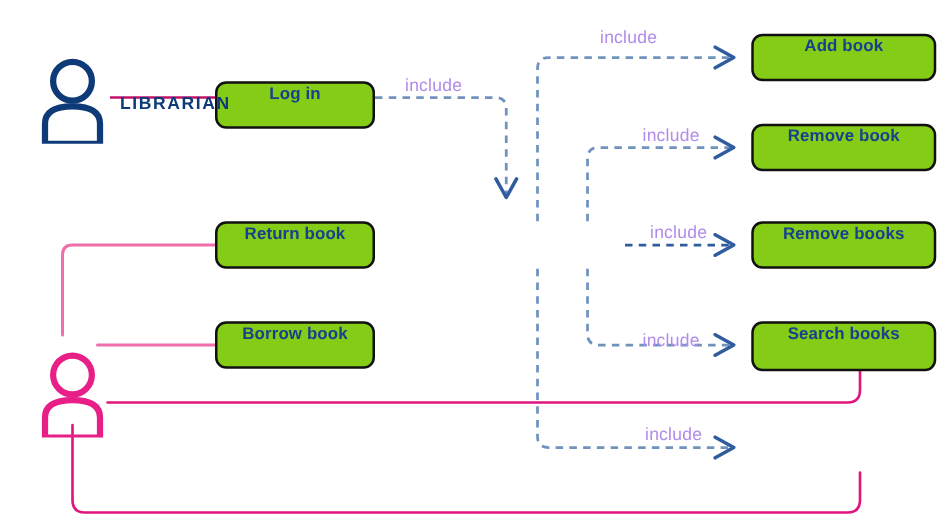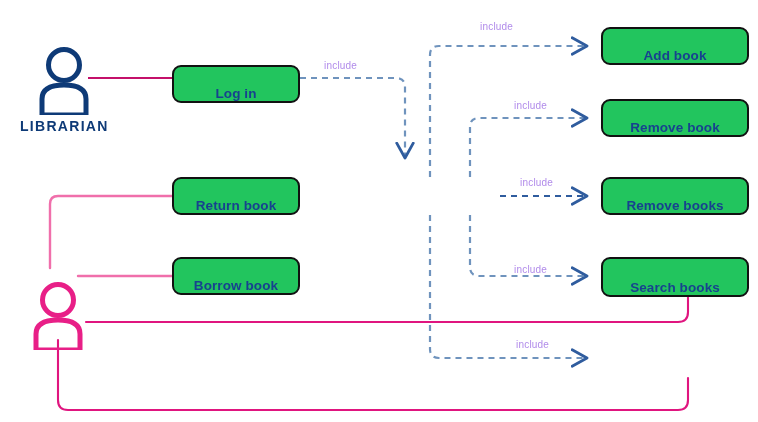--- a/index.html
+++ b/index.html
@@ -24,52 +24,51 @@
     left: 0;
     top: 0;
     width: 758px;
     height: 422px;
   }
   .usecase {
     position: absolute;
     box-sizing: border-box;
     border: 2px solid #111111;
     border-radius: 9px;
-    background: #22c55e;
+    background: #84cc16;
     color: #17418f;
     font-size: 13.5px;
     font-weight: bold;
     letter-spacing: 0.1px;
     display: flex;
-    align-items: flex-end;
+    align-items: flex-start;
     justify-content: center;
     text-align: center;
     z-index: 4;
     user-select: none;
   }
   .actor {
     position: absolute;
     z-index: 5;
     display: flex;
-    flex-direction: column;
     align-items: center;
   }
   .actor-label {
     font-size: 14px;
     font-weight: bold;
     letter-spacing: 1.3px;
     margin-top: 3px;
     white-space: nowrap;
   }
   .actor-librarian .actor-label { color: #0e3a77; }
   .actor-borrower  .actor-label { color: #e81f87; }
   .edge-label {
     position: absolute;
     color: #b18bea;
-    font-size: 10px;
+    font-size: 14px;
     font-weight: normal;
     letter-spacing: 0.2px;
     z-index: 3;
     white-space: nowrap;
     user-select: none;
   }
 </style>
 </head>
 <body>
 

